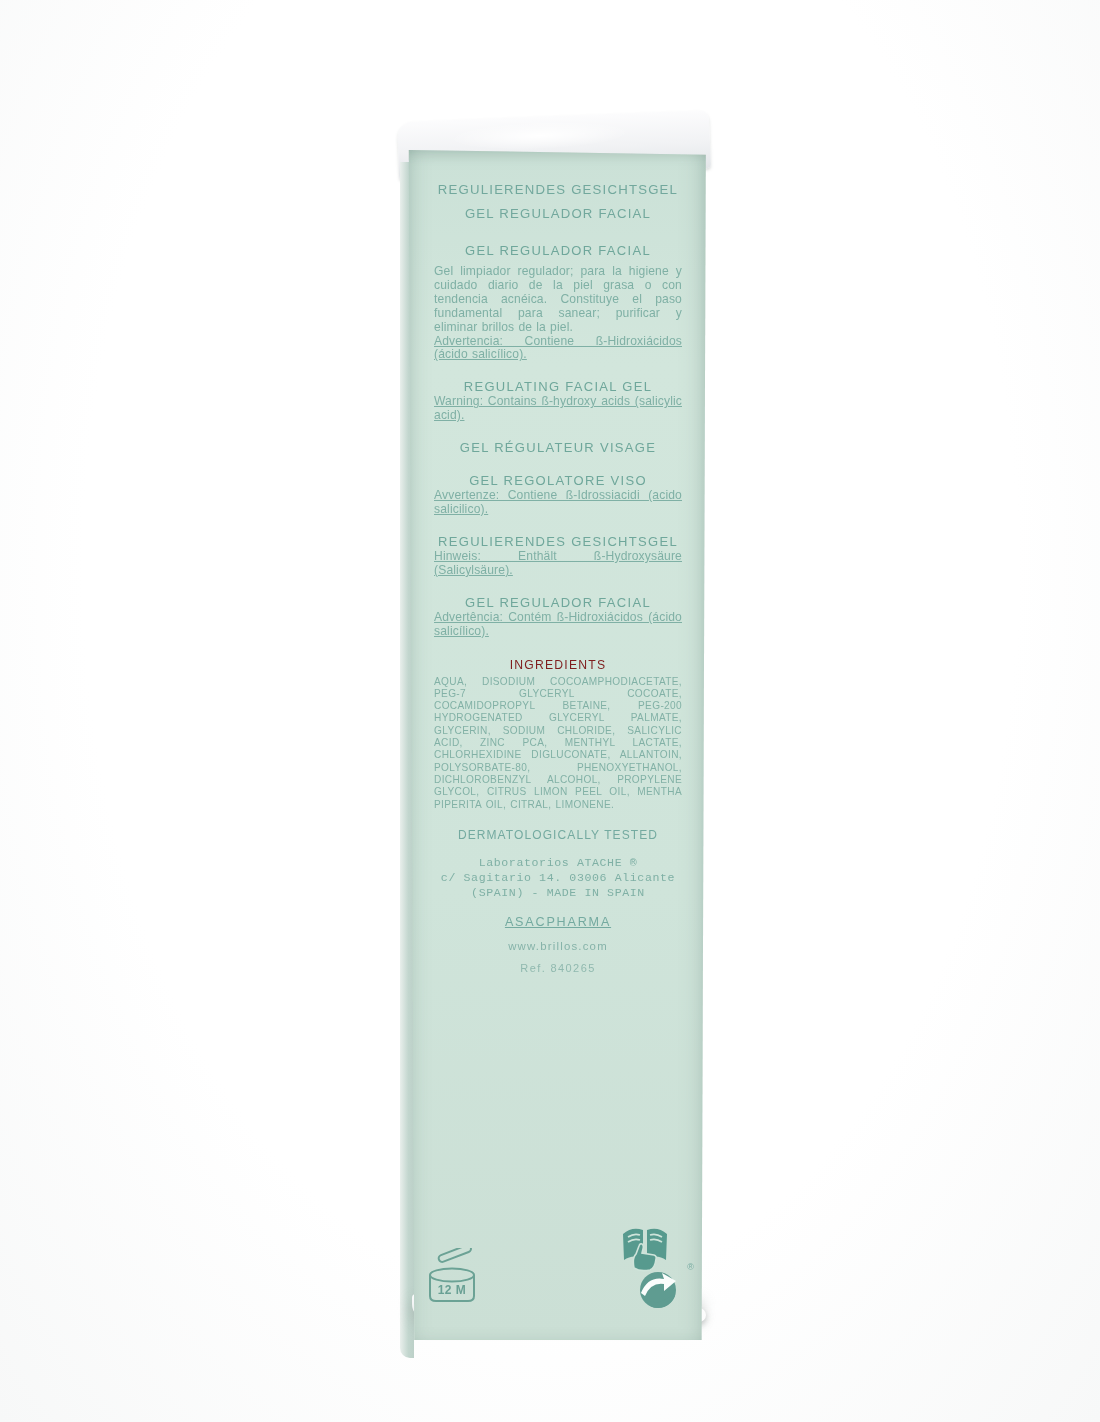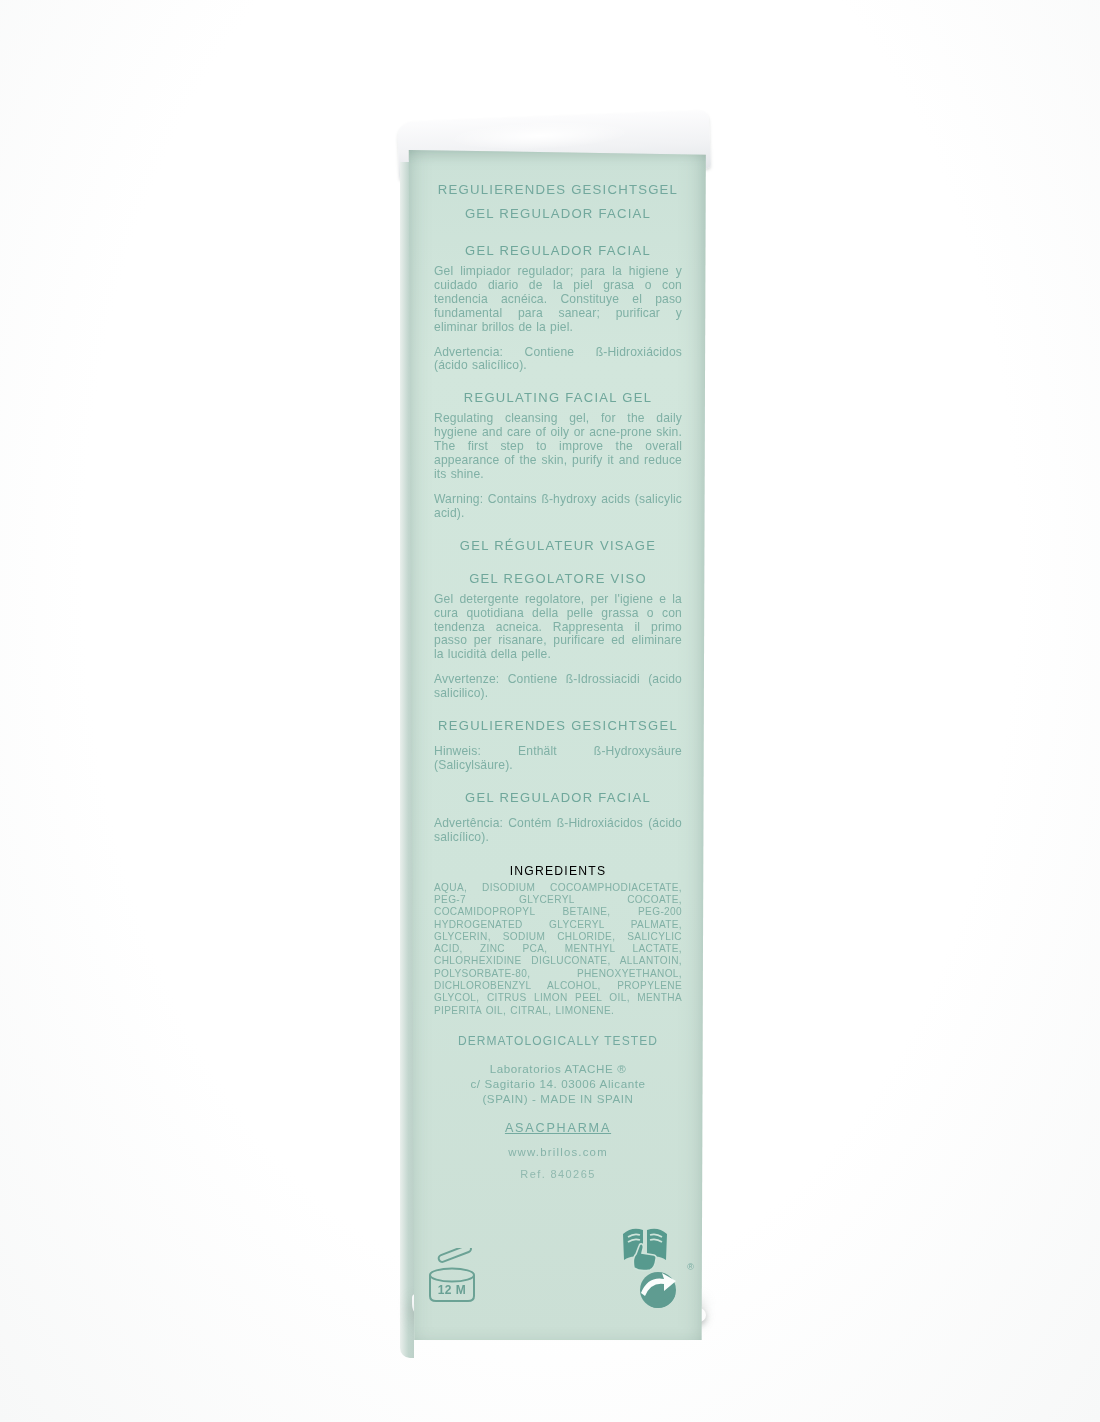--- a/index.html
+++ b/index.html
@@ -61,28 +61,28 @@
   }
   .title-block{ text-align:center;color:#72a89d;font-size:13.2px;letter-spacing:1.2px;line-height:24px; }
   .sec-header{
     margin-top:17px;text-align:center;color:#6fa79b;
     font-size:13px;letter-spacing:1.3px;line-height:16px;white-space:nowrap;
   }
   .sec-body,.sec-warning{
     margin-top:6px;text-align:justify;
     font-size:12.1px;line-height:13.9px;letter-spacing:.15px;word-spacing:.6px;
   }
-  .sec-warning{margin-top:11px;}
-  .ingredients-header{margin-top:19px;text-align:center;color:#000000;font-size:12.2px;letter-spacing:1.2px;line-height:15px;}
+  .sec-warning{margin-top:0;text-decoration:underline;}
+  .ingredients-header{margin-top:19px;text-align:center;color:#7f1d1d;font-size:12.2px;letter-spacing:1.2px;line-height:15px;}
   .ingredients-text{
     margin-top:3px;text-align:justify;
     font-size:10.1px;line-height:12.3px;letter-spacing:.35px;word-spacing:1px;color:#82b1a6;
   }
   .tested{margin-top:17px;text-align:center;font-size:12px;letter-spacing:1.1px;color:#74aaa0;}
-  .address{margin-top:13px;text-align:center;font-size:11.6px;line-height:15px;letter-spacing:.6px;}
+  .address{margin-top:13px;text-align:center;font-size:11.6px;line-height:15px;letter-spacing:.6px;font-family:Liberation Mono, monospace;}
   .brand{margin-top:15px;text-align:center;font-size:12.6px;letter-spacing:1.8px;color:#74aaa0;text-decoration:underline;}
   .website{margin-top:11px;text-align:center;font-size:11.4px;letter-spacing:1.2px;color:#86b3a9;}
   .ref{margin-top:10px;text-align:center;font-size:11px;letter-spacing:1.4px;color:#90b9af;}
 
   
   .icon{position:absolute;}
   .pao-icon{left:22px;top:1140px;width:64px;height:60px;}
   .leaflet-icon{left:222px;top:1116px;width:50px;height:48px;}
   .greendot-icon{left:238px;top:1158px;width:56px;height:48px;}
   .greendot-r{
@@ -112,27 +112,25 @@
       <div class="title-block">
         <div>REGULIERENDES GESICHTSGEL</div>
         <div>GEL REGULADOR FACIAL</div>
       </div>
 
       <div class="sec-header">GEL REGULADOR FACIAL</div>
       <div class="sec-body">Gel limpiador regulador; para la higiene y cuidado diario de la piel grasa o con tendencia acnéica. Constituye el paso fundamental para sanear; purificar y eliminar brillos de la piel.</div>
       <div class="sec-warning">Advertencia: Contiene ß-Hidroxiácidos (ácido salicílico).</div>
 
       <div class="sec-header">REGULATING FACIAL GEL</div>
-      <div class="sec-body">Regulating cleansing gel, for the daily hygiene and care of oily or acne-prone skin. The first step to improve the overall appearance of the skin, purify it and reduce its shine.</div>
       <div class="sec-warning">Warning: Contains ß-hydroxy acids (salicylic acid).</div>
 
       <div class="sec-header">GEL RÉGULATEUR VISAGE</div>
 
       <div class="sec-header">GEL REGOLATORE VISO</div>
-      <div class="sec-body">Gel detergente regolatore, per l'igiene e la cura quotidiana della pelle grassa o con tendenza acneica. Rappresenta il primo passo per risanare, purificare ed eliminare la lucidità della pelle.</div>
       <div class="sec-warning">Avvertenze: Contiene ß-Idrossiacidi (acido salicilico).</div>
 
       <div class="sec-header">REGULIERENDES GESICHTSGEL</div>
       <div class="sec-warning">Hinweis: Enthält ß-Hydroxysäure (Salicylsäure).</div>
 
       <div class="sec-header">GEL REGULADOR FACIAL</div>
       <div class="sec-warning">Advertência: Contém ß-Hidroxiácidos (ácido salicílico).</div>
 
       <div class="ingredients-header">INGREDIENTS</div>
       <div class="ingredients-text">AQUA, DISODIUM COCOAMPHODIACETATE, PEG-7 GLYCERYL COCOATE, COCAMIDOPROPYL BETAINE, PEG-200 HYDROGENATED GLYCERYL PALMATE, GLYCERIN, SODIUM CHLORIDE, SALICYLIC ACID, ZINC PCA, MENTHYL LACTATE, CHLORHEXIDINE DIGLUCONATE, ALLANTOIN, POLYSORBATE-80, PHENOXYETHANOL, DICHLOROBENZYL ALCOHOL, PROPYLENE GLYCOL, CITRUS LIMON PEEL OIL, MENTHA PIPERITA OIL, CITRAL, LIMONENE.</div>

